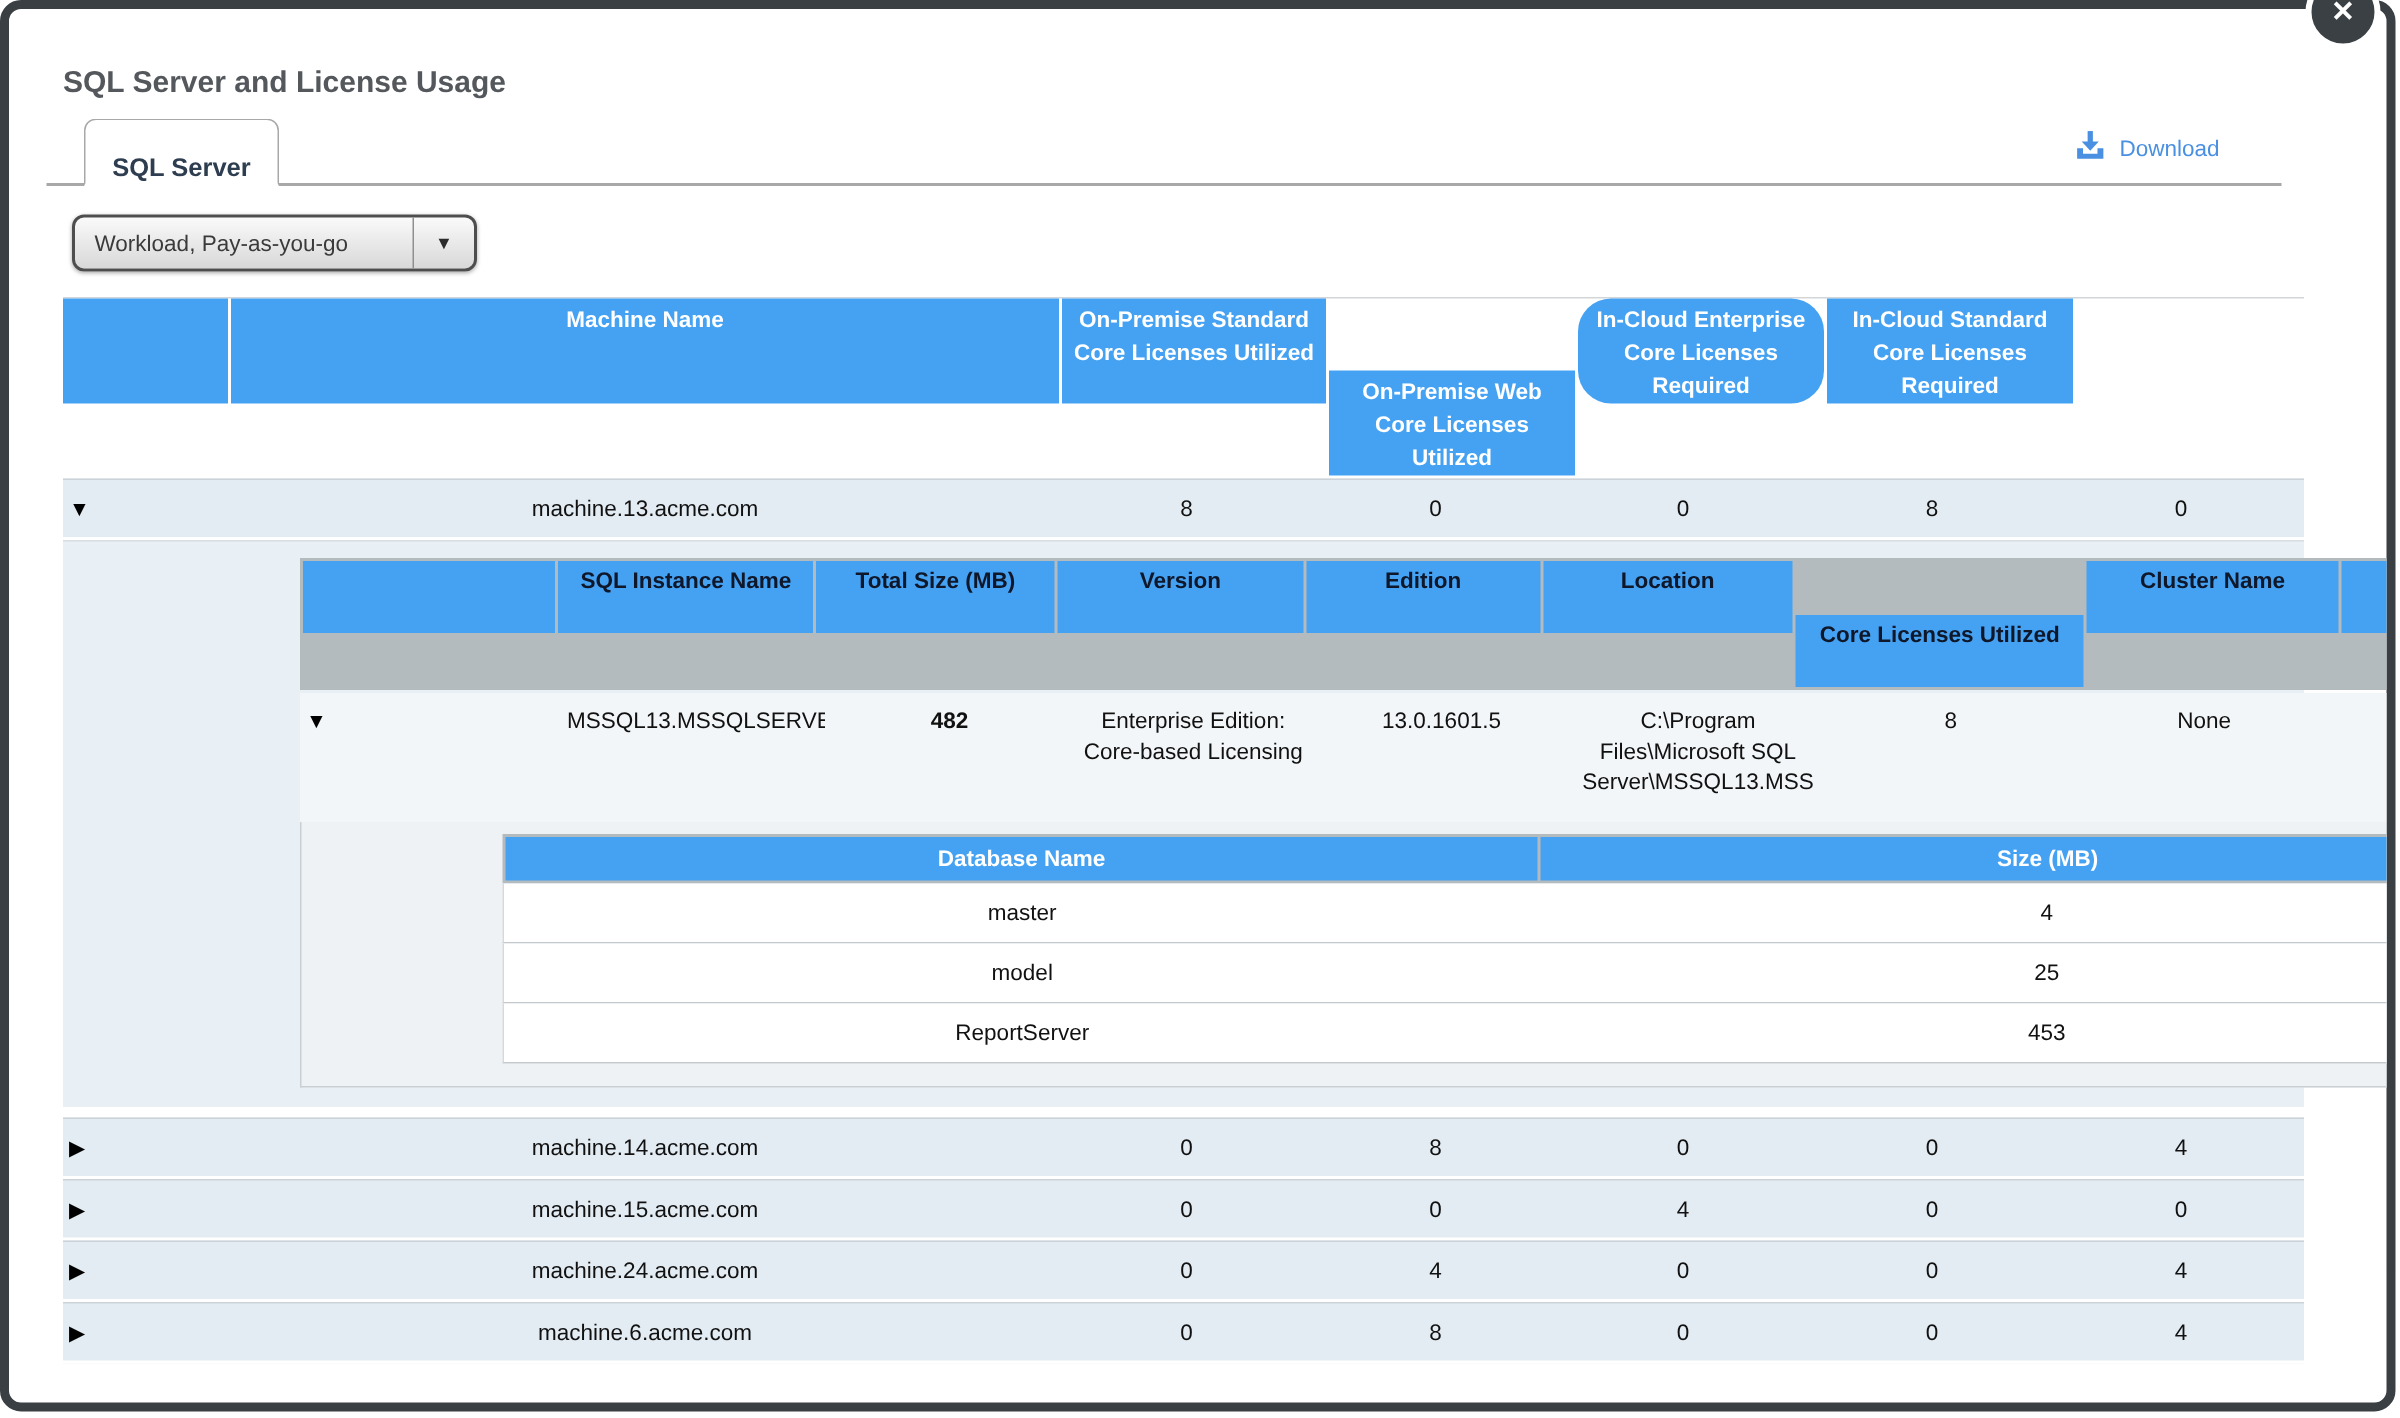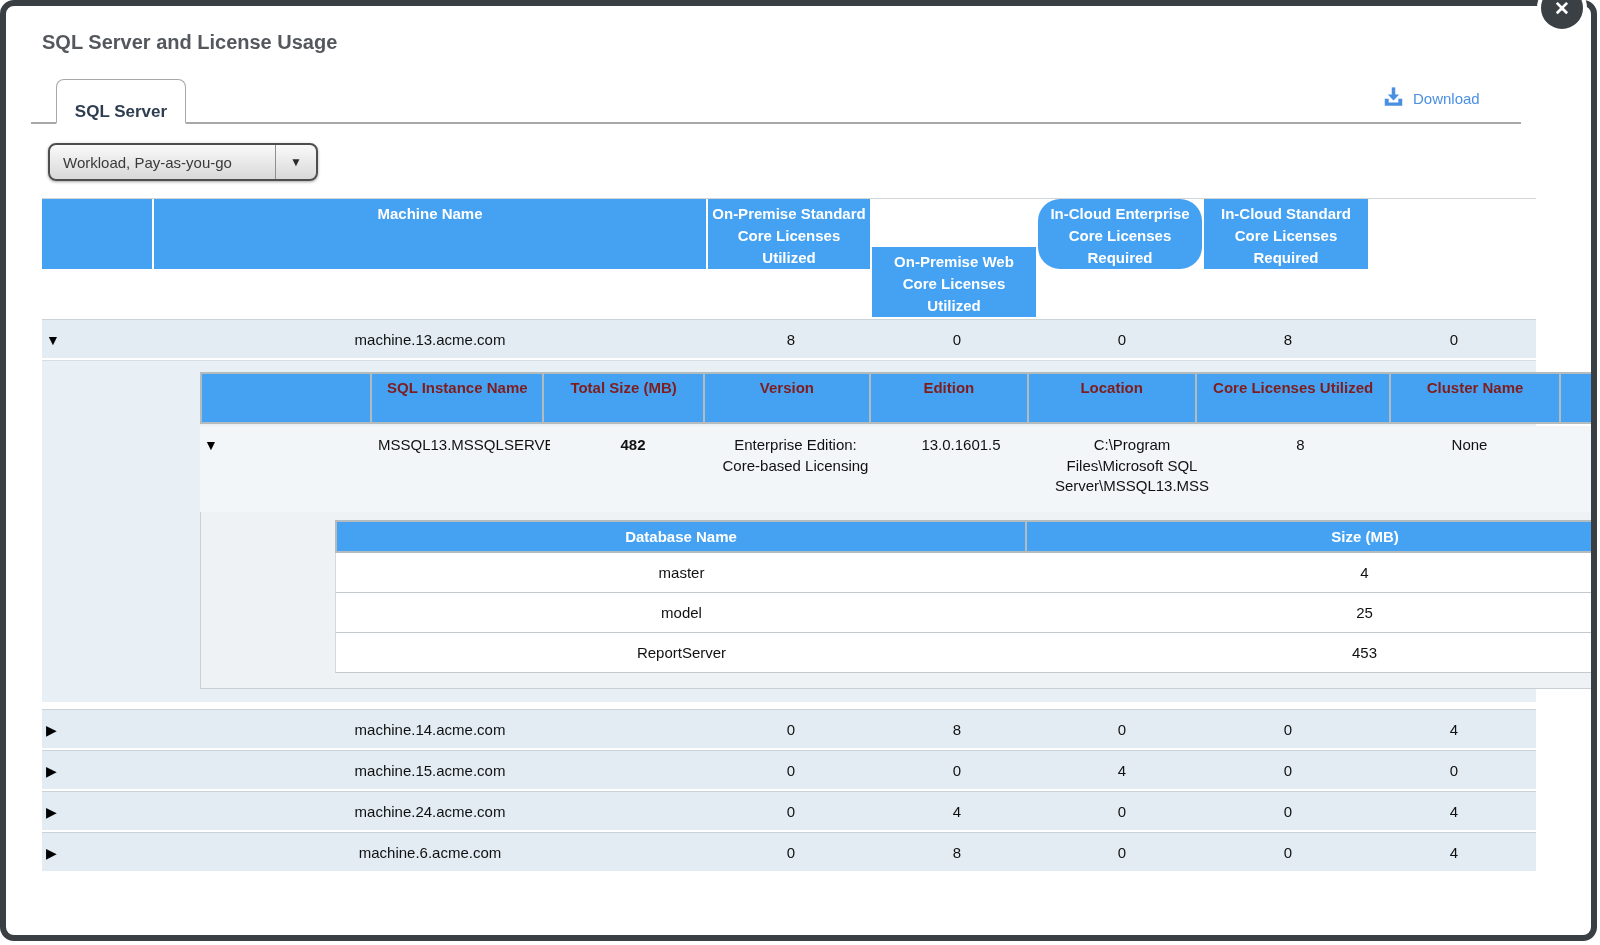--- a/index.html
+++ b/index.html
@@ -15,21 +15,21 @@
   }
   .close-btn {
     position:absolute; left:1537px; top:-17px; width:50px; height:50px;
     border-radius:50%; background:#3b4044; border:4px solid #ffffff;
     box-sizing:border-box; color:#fff; display:flex; align-items:center;
     justify-content:center; font-size:19px; font-weight:bold; z-index:20;
     cursor:pointer;
   }
   
   .page-title {
-    position:absolute; left:36px; top:25px; font-size:20px; font-weight:bold;
+    position:absolute; left:36px; top:38px; font-size:20px; font-weight:bold;
     color:#54585c;
   }
   .tabbar {
     position:absolute; left:25px; top:75px; width:1490px; height:41px;
     border-bottom:2px solid #a8a8a8;
   }
   .tab {
     position:absolute; left:25px; bottom:-2px; width:128px; height:42px;
     background:#fff; border:1px solid #a8a8a8; border-bottom:2px solid #fff;
     border-radius:8px 8px 0 0; display:flex; align-items:flex-end;
@@ -72,21 +72,21 @@
   .arrow-cell { text-align:left !important; padding-left:4px; }
   .tri { font-size:14px; color:#000; cursor:pointer; }
   
   .expanded {
     background:#e8eff5; padding:11px 0 13px 158px; border-bottom:7px solid #fff;
     border-top:1px solid #d7dde1;
   }
   .inst-table { width:1524px; }
   .inst-header { display:flex; gap:2px; background:#b4bbbf; padding:2px; box-sizing:border-box; width:1524px; }
   .inst-header .hcell {
-    background:#45a2f2; color:#7f1d1d; font-weight:bold; font-size:15px;
+    background:#45a2f2; color:#0f172a; font-weight:bold; font-size:15px;
     line-height:1.4; text-align:center; box-sizing:border-box; height:48px;
     padding:3px 3px 0 3px; overflow:hidden;
   }
   .inst-row {
     display:flex; gap:2px; background:#f3f6f8; min-height:86px;
     padding:9px 2px 0 2px; box-sizing:border-box; width:1524px; margin-top:2px;
   }
   .inst-cell { text-align:center; font-size:15px; line-height:1.38; box-sizing:border-box; padding:0 2px; }
   .clip-text { white-space:nowrap; overflow:hidden; }
   .sub-expanded {
@@ -134,21 +134,21 @@
     <span class="dd-label">Workload, Pay-as-you-go</span>
     <span class="dd-arrow-box">
       <span>▼</span>
     </span>
   </div>
 
   <div class="maintable">
     <div class="mt-header" id="mt-header">
         <div class="hcell" style="width: 110px;"></div>
         <div class="hcell" style="width: 552px;">Machine Name</div>
-        <div class="hcell" style="width: 162px;">On-Premise Standard Core Licenses Utilized</div>
+        <div class="hcell" style="width: 176px;">On-Premise Standard Core Licenses Utilized</div>
         <div class="hcell" style="width: 164px; margin-top: 48px;">On-Premise Web Core Licenses Utilized</div>
         <div class="hcell" style="width: 164px; border-radius: 22px;">In-Cloud Enterprise Core Licenses Required</div>
         <div class="hcell" style="width: 164px;">In-Cloud Standard Core Licenses Required</div>
       </div>
     <div id="rows-container">
         <div class="mt-row">
           <div class="mt-cell arrow-cell" style="width: 110px;"><span class="tri">▼</span></div>
           <div class="mt-cell" style="width: 552px;">machine.13.acme.com</div>
           <div class="mt-cell" style="width: 166px;">8</div>
           <div class="mt-cell" style="width: 162px;">0</div>
@@ -158,21 +158,21 @@
         </div>
   <div class="expanded">
     <div class="inst-table">
       <div class="inst-header">
               <div class="hcell" style="width: 172px;"></div>
               <div class="hcell" style="width: 174px;">SQL Instance Name</div>
               <div class="hcell" style="width: 162px;">Total Size (MB)</div>
               <div class="hcell" style="width: 168px;">Version</div>
               <div class="hcell" style="width: 159px;">Edition</div>
               <div class="hcell" style="width: 170px;">Location</div>
-              <div class="hcell" style="width: 197px;">Core Licenses Utilized</div>
+              <div class="hcell" style="width: 197px; margin-top: 36px;">Core Licenses Utilized</div>
               <div class="hcell" style="width: 171px;">Cluster Name</div>
               <div class="hcell" style="width: 165px;"></div>
             </div>
       <div class="inst-row">
         <div class="inst-cell arrow-cell" style="width: 172px;">
           <span class="tri">▼</span>
         </div>
         <div class="inst-cell clip-text" style="width: 174px;">MSSQL13.MSSQLSERVER</div>
         <div class="inst-cell" style="width: 162px; font-weight: bold;">482</div>
         <div class="inst-cell" style="width: 159px;">Enterprise Edition: Core-based Licensing</div>

